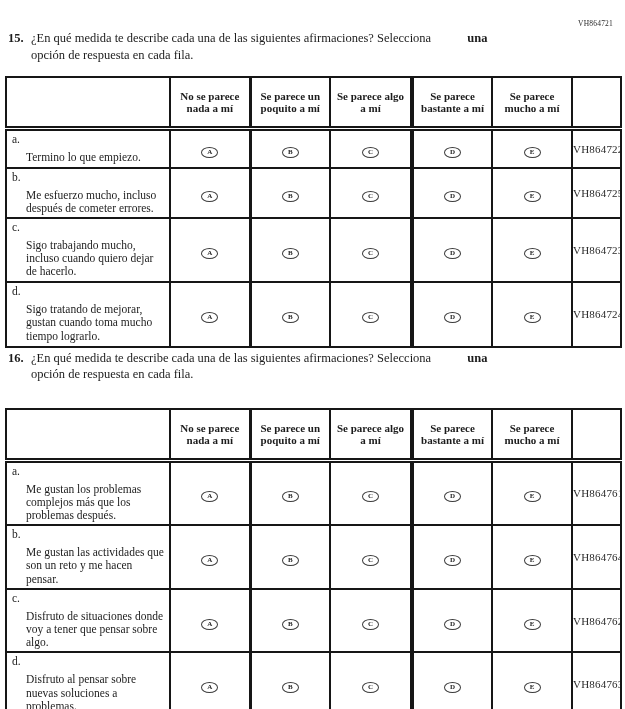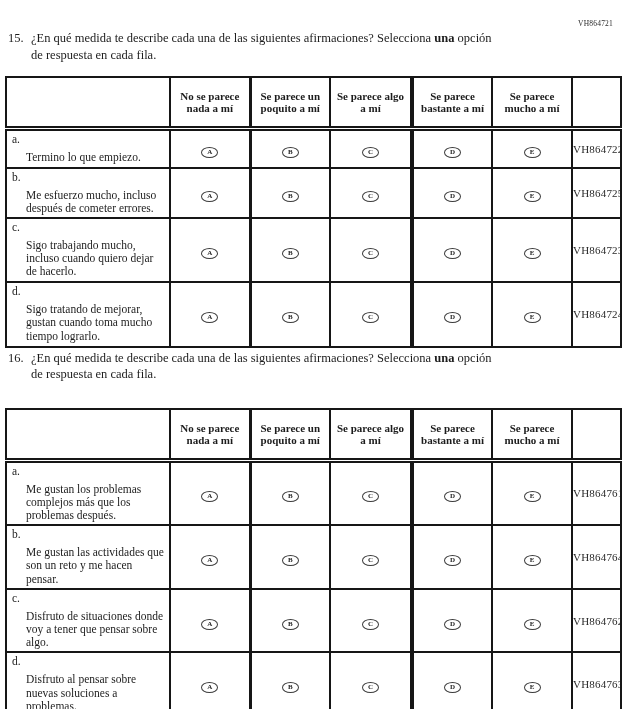--- a/index.html
+++ b/index.html
@@ -25,23 +25,23 @@
   .sec15 .qcode { margin-top:19px; }
   .sec16 .qcode { margin-top:36px; }
 
   
   .qprompt {
     display:flex;
     margin:2px 0 0 8px;
     font-size:12.5px;
     line-height:16.5px;
   }
-  .qnum { font-weight:normal; width:23px; flex:0 0 23px; }
+  .qnum { font-weight:bold; width:23px; flex:0 0 23px; }
   .qtext { width:474px; }
-  .qtext b { font-weight:bold; }
+  .qtext b { font-weight:bold;margin-left:33px; }
 
   
   table.qtable {
     border-collapse:collapse;
     table-layout:fixed;
     width:615px;
     margin-left:5px;
   }
   .sec15 table.qtable { margin-top:13px; }
   .sec16 table.qtable { margin-top:25px; }

